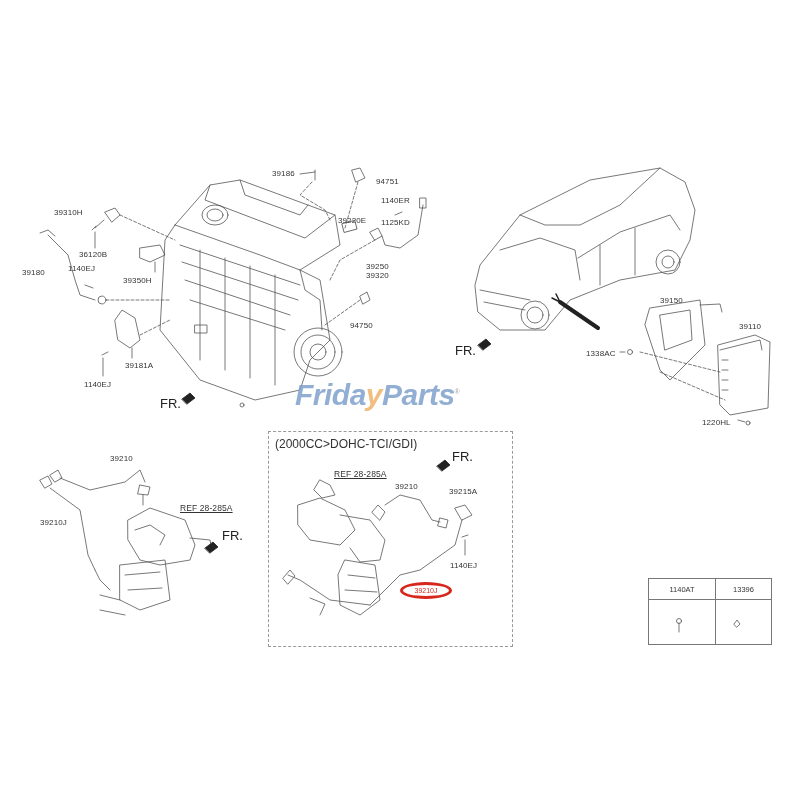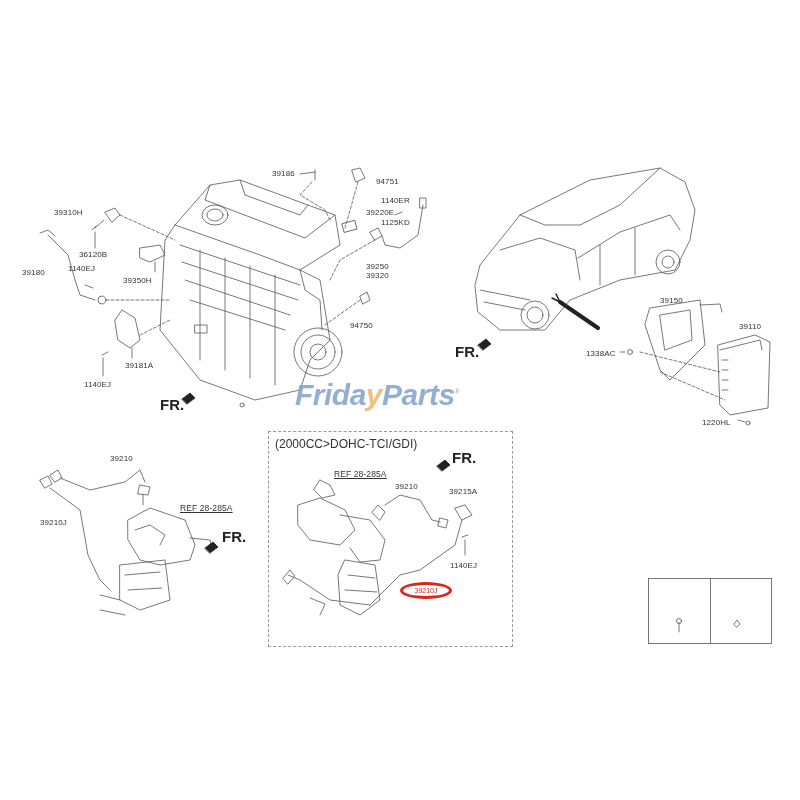--- a/index.html
+++ b/index.html
@@ -1,20 +1,20 @@
 <!DOCTYPE html>
 <html><head>
 <meta charset="utf-8">
 <style>
   html, body { margin: 0; padding: 0; background: #ffffff; }
   body { width: 800px; height: 800px; position: relative; overflow: hidden; font-family: "Liberation Sans", sans-serif; }
   #canvas { position: absolute; left: 0; top: 0; width: 800px; height: 800px; }
   .lbl { position: absolute; font-size: 8px; color: #333; white-space: nowrap; font-family: "Liberation Sans", sans-serif; letter-spacing: 0.1px; text-align: center; }
   .lbl.ref { text-decoration: underline; font-size: 8.5px; }
-  .fr { position: absolute; font-size: 15px; font-weight: bold; color: #222; font-family: "Liberation Sans", sans-serif; }
+  .fr { position: absolute; font-size: 13px; font-weight: normal; color: #222; font-family: "Liberation Sans", sans-serif; }
   .watermark { position: absolute; left: 295px; top: 378px; font-size: 30px; font-weight: bold; font-style: italic; color: #7fa2cc; opacity: 0.85; letter-spacing: -0.5px; font-family: "Liberation Sans", sans-serif; }
   .watermark .y { color: #f0b36a; }
   .watermark sup { font-size: 7px; color: #aaa; font-style: normal; }
   .variant-box { position: absolute; left: 268px; top: 431px; width: 243px; height: 214px; border: 1px dashed #999; }
   .variant-title { position: absolute; left: 275px; top: 437px; font-size: 12px; color: #333; }
   .hw-table { position: absolute; left: 648px; top: 578px; width: 124px; height: 66px; border: 1px solid #777; border-collapse: collapse; }
   .hw-table td { border: 1px solid #777; text-align: center; font-size: 7.5px; color: #333; padding: 0; }
   .hw-table tr.h td { height: 20px; }
   .hw-table tr.b td { height: 44px; }
   .highlight { position: absolute; left: 400px; top: 582px; width: 52px; height: 17px; border: 3px solid #d8261c; border-radius: 50%; box-sizing: border-box; }
@@ -172,21 +172,21 @@
   <div class="lbl" style="left:79px;top:250px;">36120B</div>
   <div class="lbl" style="left:22px;top:268px;">39180</div>
   <div class="lbl" style="left:68px;top:264px;">1140EJ</div>
   <div class="lbl" style="left:123px;top:276px;">39350H</div>
   <div class="lbl" style="left:125px;top:361px;">39181A</div>
   <div class="lbl" style="left:84px;top:380px;">1140EJ</div>
   <div class="lbl" style="left:272px;top:169px;">39186</div>
   <div class="lbl" style="left:376px;top:177px;">94751</div>
   <div class="lbl" style="left:381px;top:187px;margin-top:31px;">1125KD</div>
   <div class="lbl" style="left:381px;top:196px;">1140ER</div>
-  <div class="lbl" style="left:338px;top:208px;padding-left:28px;">39220E</div>
+  <div class="lbl" style="left:338px;top:216px;">39220E</div>
   <div class="lbl" style="left:366px;top:262px;">39250</div>
   <div class="lbl" style="left:366px;top:271px;">39320</div>
   <div class="lbl" style="left:350px;top:321px;">94750</div>
 </div>
 
 <div>
   <div class="lbl" style="left:660px;top:296px;">39150</div>
   <div class="lbl" style="left:739px;top:322px;">39110</div>
   <div class="lbl" style="left:586px;top:349px;">1338AC</div>
   <div class="lbl" style="left:702px;top:418px;">1220HL</div>
@@ -205,18 +205,22 @@
   <div class="lbl" style="left:395px;top:482px;">39210</div>
   <div class="lbl" style="left:449px;top:487px;">39215A</div>
   <div class="lbl" style="left:450px;top:561px;">1140EJ</div>
 </div>
 <div class="highlight">
   <span>39210J</span>
 </div>
 
 <table class="hw-table">
   <tbody>
+      <tr class="h">
+    <td>1140AT</td>
+    <td>13396</td>
+  </tr>
   <tr class="b">
     <td></td>
     <td></td>
   </tr>
 </tbody>
   </table>
 
 </body></html>

